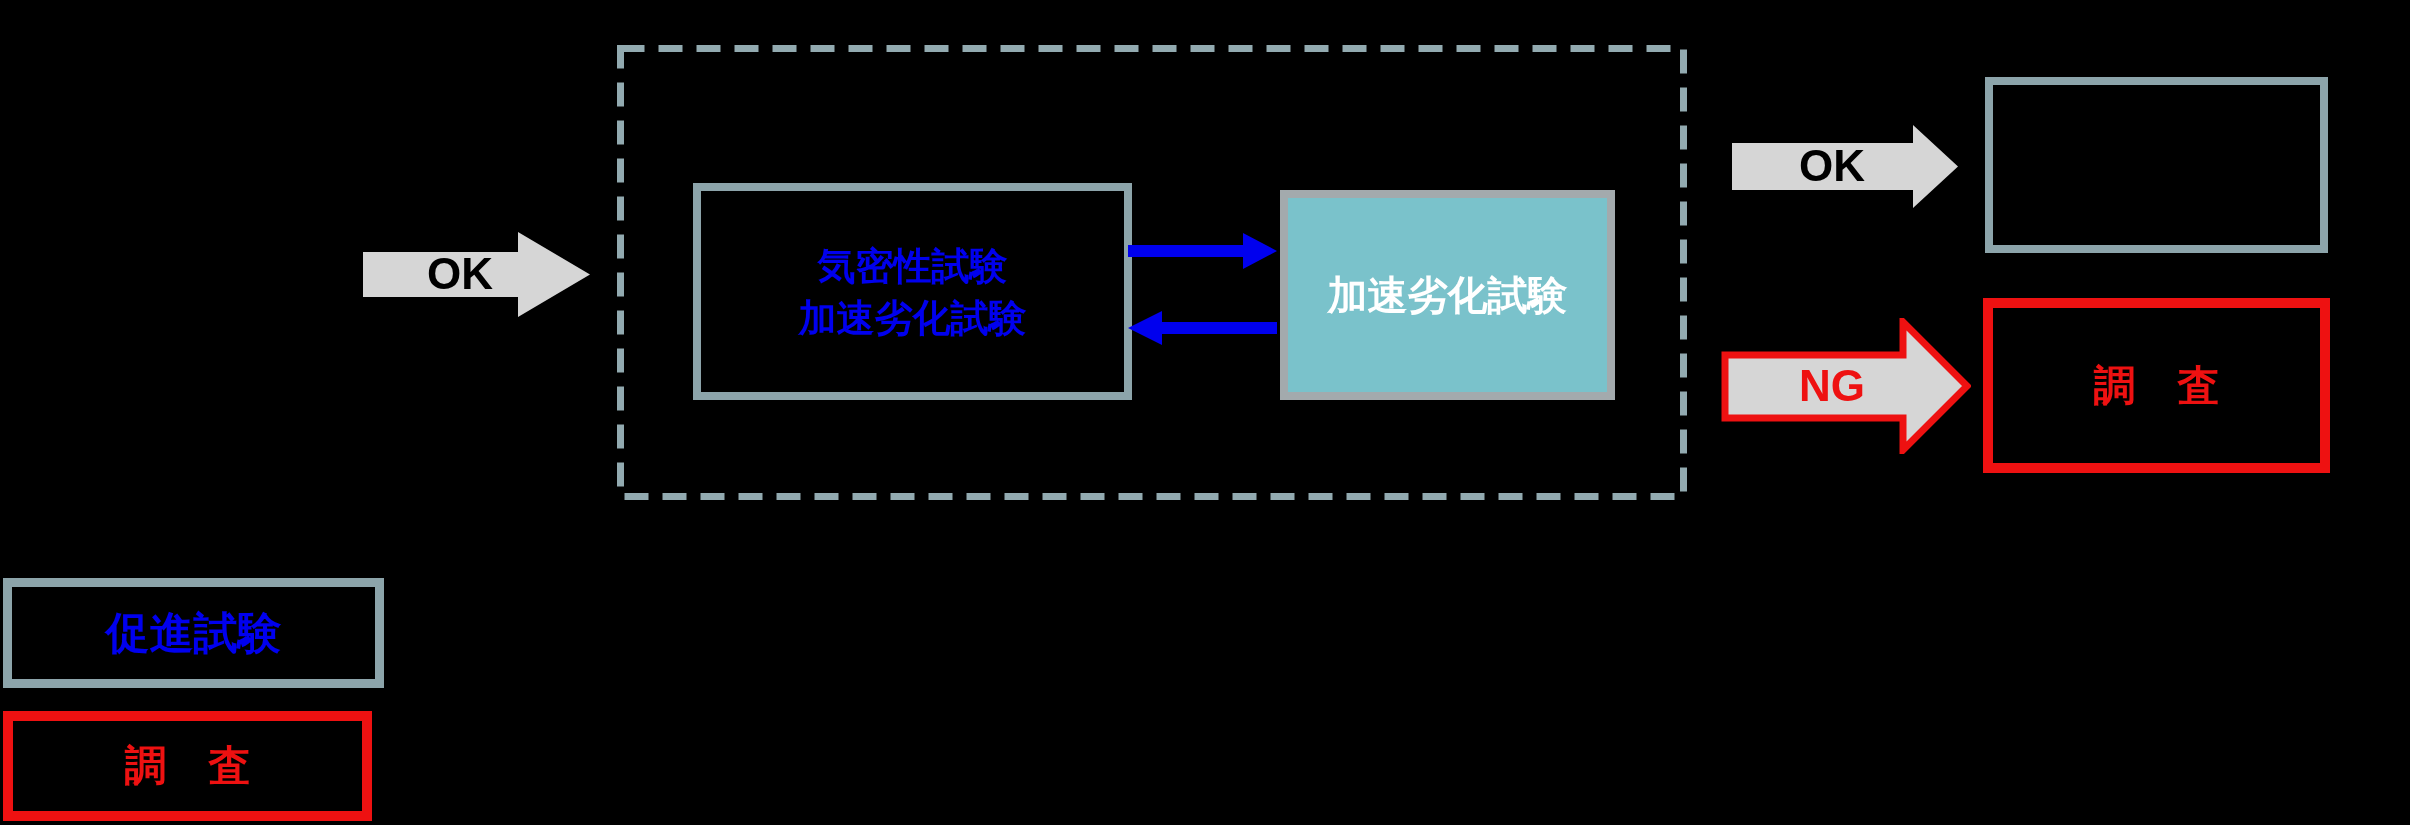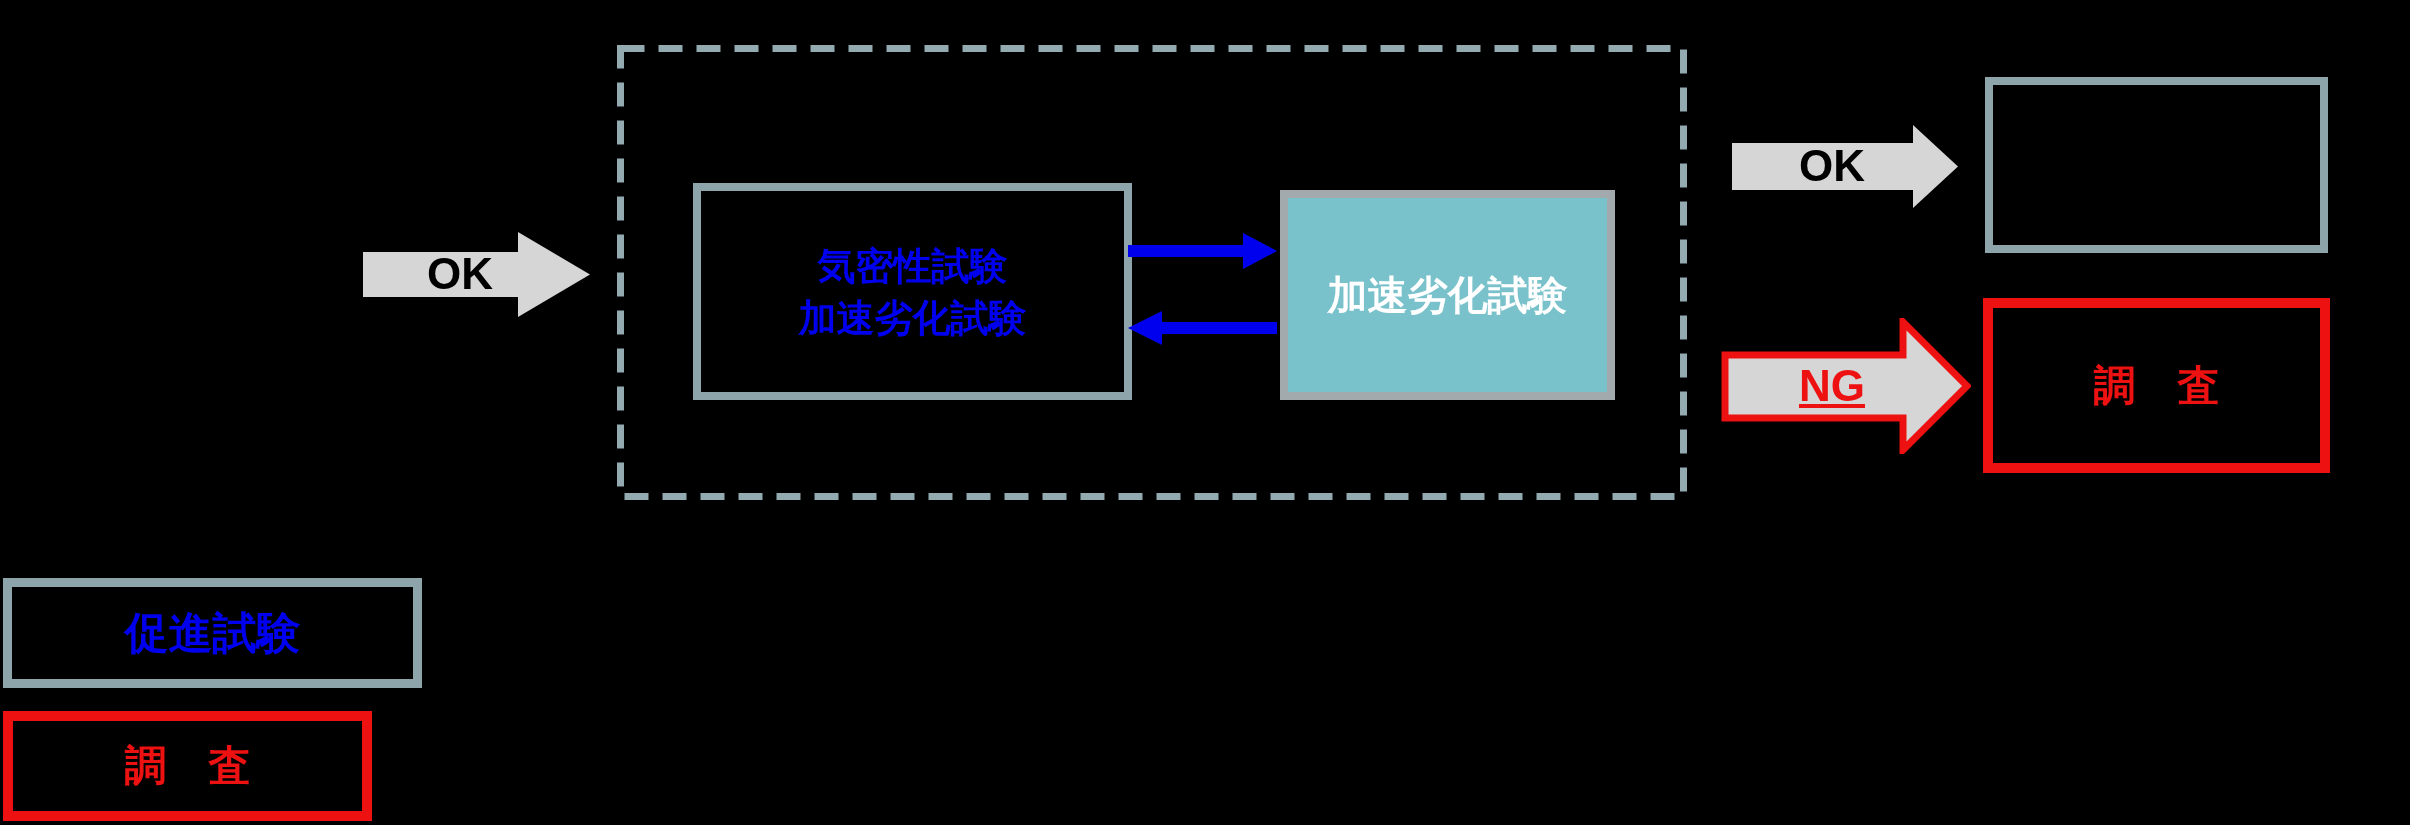--- a/index.html
+++ b/index.html
@@ -46,33 +46,33 @@
   .box-pass{
     left:1985px;top:77px;width:343px;height:176px;
     border:8px solid var(--box-border,#8ca4aa);
   }
   .box-investigate{
     left:1983px;top:298px;width:347px;height:175px;
     border:10px solid var(--red,#ee1111);
     color:var(--red,#ee1111);font-size:42px;font-weight:bold;
   }
   .legend-accelerated{
-    left:3px;top:578px;width:419px;height:110px;
+    left:3px;top:578px;width:381px;height:110px;
     border:9px solid var(--box-border,#8ca4aa);
     color:var(--blue,#0000ee);font-size:44px;font-weight:bold;
   }
   .legend-investigate{
     left:3px;top:711px;width:369px;height:110px;
     border:10px solid var(--red,#ee1111);
     color:var(--red,#ee1111);font-size:42px;font-weight:bold;
   }
   .arrow-label{
     font-size:44px;font-weight:bold;color:var(--text-black,#000);text-align:center;
   }
-  .arrow-label.ng{color:var(--red,#ee1111);text-decoration:underline;}
+  .arrow-label.ng{color:var(--red,#ee1111);}
   svg{display:block;}
 </style>
 </head>
 <body>
 
 <div class="stage">
 
 
   <svg class="abs" style="left:363px;top:232px;" width="227" height="85" viewBox="0 0 227 85">
     <polygon points="0,20 155,20 155,0 227,42.5 155,85 155,65 0,65" style="fill:var(--arrow-gray,#d6d6d6);"></polygon>

